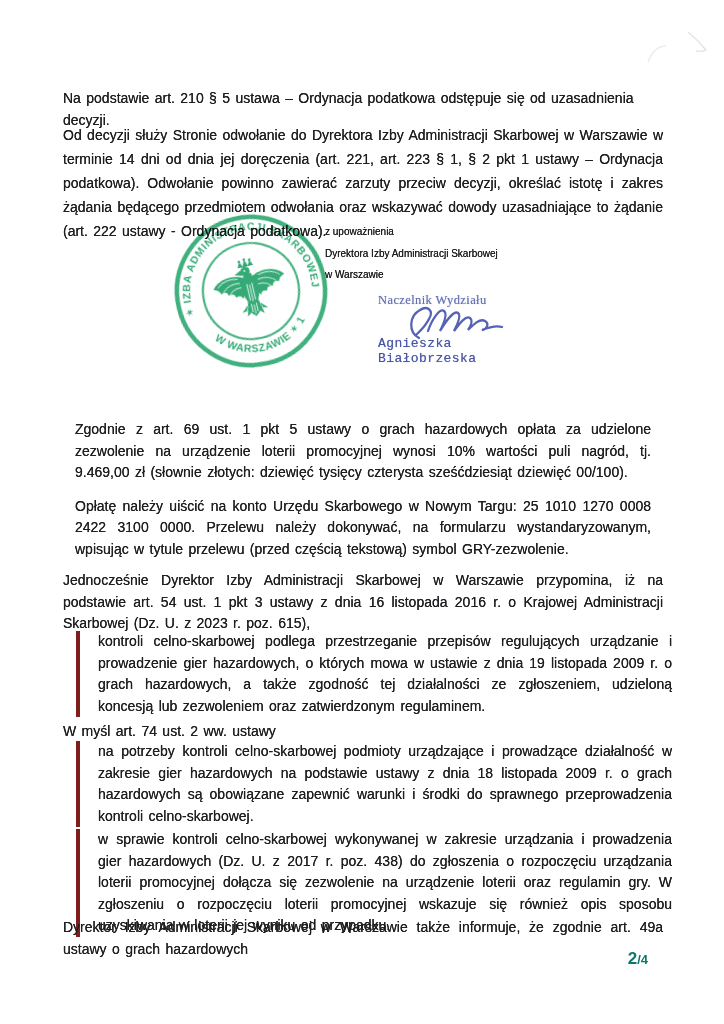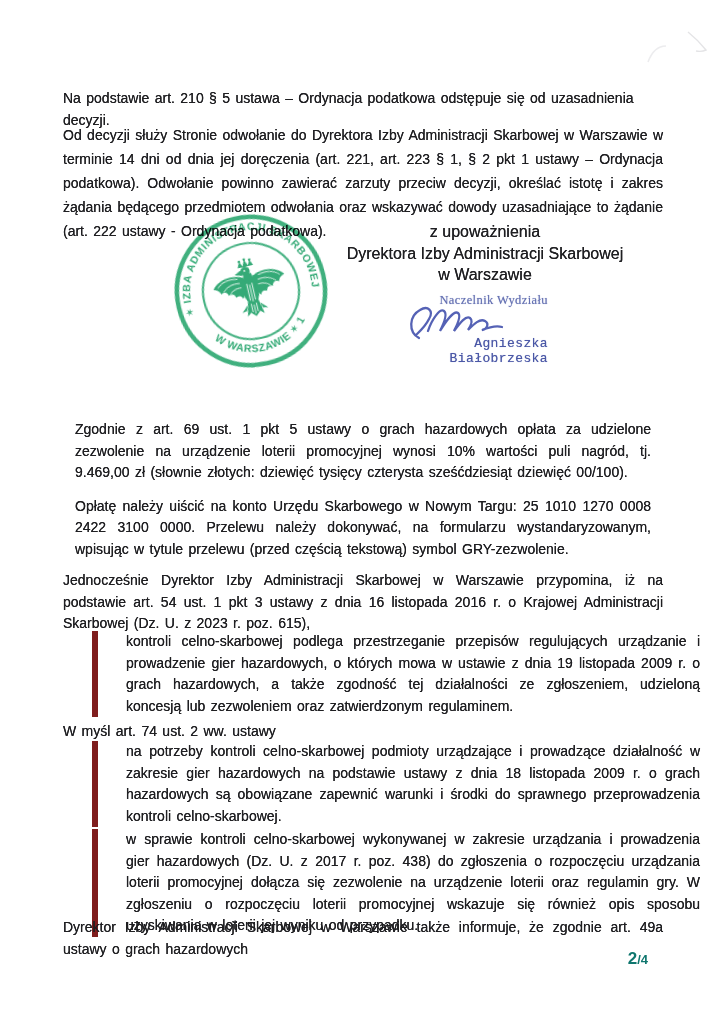--- a/index.html
+++ b/index.html
@@ -18,43 +18,41 @@
     font-size:14px;line-height:21.5px;
     text-align:justify;
     word-spacing:1.5px;
     text-shadow:0 0 .5px currentColor;
   }
   .para p{margin:12px;}
   .lh24{line-height:24px;}
   .single{text-align:left;}
   .quote{
     left:76px;width:574px;
-    border-left:6px solid #7f1d1d;
-    padding-left:28px;
-    margin-left:16px;
+    border-left:4px solid #7f1d1d;
+    padding-left:18px;
   }
   
   .stamp{
     position:absolute;left:171px;top:211px;width:160px;height:160px;
     transform:rotate(-13deg);
     mix-blend-mode:multiply;
     opacity:.94;
     filter:blur(.3px);
   }
   
   .auth{
     position:absolute;left:325px;top:221px;width:320px;
-    font-size:16px;line-height:21.5px;
+    font-size:10px;line-height:21.5px;
     text-shadow:0 0 .5px currentColor;
-    text-align:center;
   }
   
   .sig{
     position:absolute;left:378px;top:293px;width:170px;
-    text-align:right;
+    text-align:left;
     font-family:"Liberation Serif","DejaVu Serif",serif;
   }
   .sig-title{
     font-size:12.5px;color:#6571b2;
     text-shadow:0 0 1px #9aa3cf;
     letter-spacing:.4px;
   }
   .sig-ink{display:block;margin:-8px auto -10px auto;}
   .sig-name{
     font-size:13px;color:#4a57a6;

